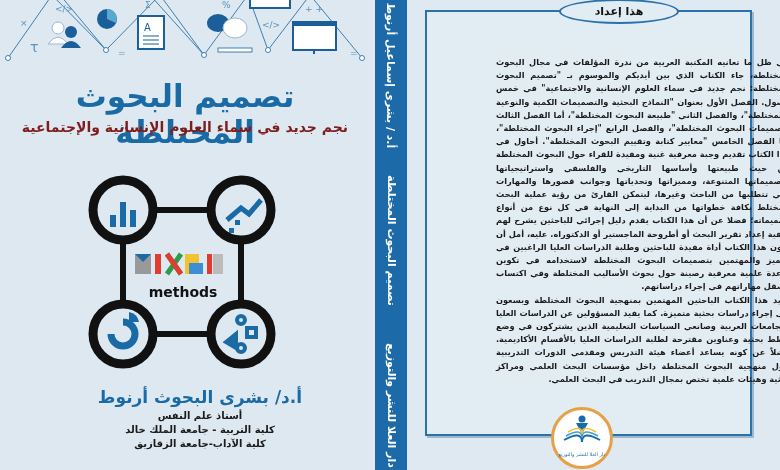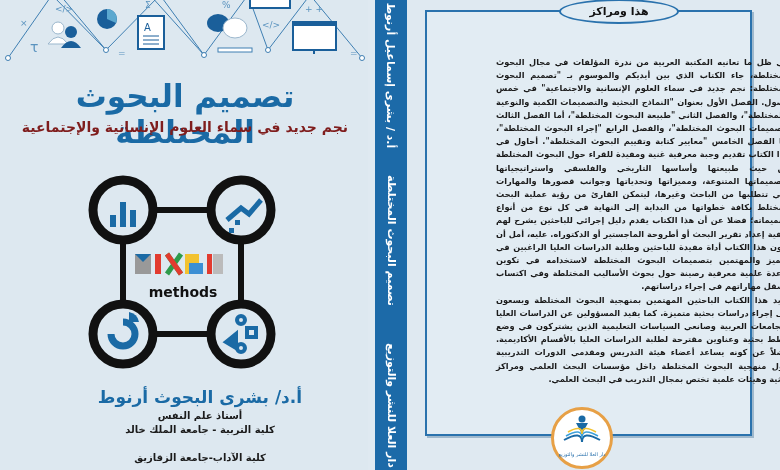--- a/index.html
+++ b/index.html
@@ -7,21 +7,21 @@
   .cover { position: absolute; inset: 0; width: 780px; height: 470px; background: #dfe9f1; }
 
   
   .front { position: absolute; left: 0; top: 0; width: 368px; height: 470px; background: #dde8f0; overflow: hidden; }
   .top-art { position: absolute; left: 0; top: 0; width: 368px; height: 62px; }
   .title { position: absolute; left: 20px; width: 330px; top: 78px; text-align: center; direction: rtl; color: #1a6aa5; font-weight: bold; font-size: 31px; line-height: 36px; letter-spacing: -0.5px; }
   .subtitle { position: absolute; left: 20px; width: 330px; top: 119px; text-align: center; direction: rtl; color: #7f1d1d; font-weight: bold; font-size: 14px; }
   .diagram { position: absolute; left: 85px; top: 172px; width: 195px; height: 200px; }
   .author { position: absolute; left: 90px; width: 220px; top: 387px; text-align: center; direction: rtl; color: #1a6aa5; font-weight: bold; font-size: 17px; }
   .affil { position: absolute; left: 90px; width: 220px; text-align: center; direction: rtl; color: #1b1b1b; font-weight: bold; font-size: 10px; }
-  .affil.l1 { top: 410px; } .affil.l2 { top: 424px; } .affil.l3 { top: 452px; }
+  .affil.l1 { top: 410px; } .affil.l2 { top: 424px; } .affil.l3 { top: 438px; }
 
   
   .spine { position: absolute; left: 375px; top: 0; width: 32px; height: 470px; background: #1c6aa8; }
   .spine-text { position: absolute; left: 0; width: 32px; display: flex; align-items: center; justify-content: center; }
   .spine-text span { display: inline-block; transform: rotate(90deg); white-space: nowrap; color: #ffffff; font-size: 11px; font-weight: bold; direction: rtl; }
   .st1 { top: 10px; height: 130px; } .st2 { top: 165px; height: 150px; } .st3 { top: 340px; height: 130px; }
 
   
   .back { position: absolute; left: 407px; top: 0; width: 373px; height: 470px; background: #dfe9f1; }
   .box { position: absolute; left: 18px; top: 10px; width: 327px; height: 426px; border: 2px solid #2a72ad; box-shadow: 2px 2px 0 #9fb8cc; background: #e2ecf3; }
@@ -173,21 +173,21 @@
       </div>
   </div>
 
   <div class="back">
     <div class="box">
       <div class="blurb">
         <p>في ظل ما تعانيه المكتبة العربية من ندرة المؤلفات في مجال البحوث المختلطة، جاء الكتاب الذي بين أيديكم والموسوم بـ "تصميم البحوث المختلطة: نجم جديد في سماء العلوم الإنسانية والاجتماعية" في خمس فصول. الفصل الأول بعنوان "النماذج البحثية والتصميمات الكمية والنوعية والمختلطة"، والفصل الثاني "طبيعة البحوث المختلطة"، أما الفصل الثالث "تصميمات البحوث المختلطة"، والفصل الرابع "إجراء البحوث المختلطة"، أما الفصل الخامس "معايير كتابة وتقييم البحوث المختلطة". أحاول في هذا الكتاب تقديم وجبة معرفية غنية ومفيدة للقراء حول البحوث المختلطة من حيث طبيعتها وأساسها التاريخي والفلسفي واستراتيجياتها وتصميماتها المتنوعة، ومميزاتها وتحدياتها وجوانب قصورها والمهارات التي تتطلبها من الباحث وغيرها، ليتمكن القارئ من رؤية عملية البحث المختلط بكافة خطواتها من البداية إلى النهاية في كل نوع من أنواع تصميماته؛ فضلا عن أن هذا الكتاب يقدم دليل إجرائي للباحثين يشرح لهم كيفية إعداد تقرير البحث أو أطروحة الماجستير أو الدكتوراه. عليه، أمل أن يكون هذا الكتاب أداة مفيدة للباحثين وطلبة الدراسات العليا الراغبين في التميز والمهتمين بتصميمات البحوث المختلطة لاستخدامه في تكوين قاعدة علمية معرفية رصينة حول بحوث الأساليب المختلطة وفي اكتساب وصقل مهاراتهم في إجراء دراساتهم.</p>
         <p>يفيد هذا الكتاب الباحثين المهتمين بمنهجية البحوث المختلطة ويسعون إلى إجراء دراسات بحثية متميزة. كما يفيد المسؤولين عن الدراسات العليا بالجامعات العربية وصانعي السياسات التعليمية الذين يشتركون في وضع خطط بحثية وعناوين مقترحة لطلبة الدراسات العليا بالأقسام الأكاديمية. فضلاً عن كونه يساعد أعضاء هيئة التدريس ومقدمي الدورات التدريبية حول منهجية البحوث المختلطة داخل مؤسسات البحث العلمي ومراكز بحثية وهيئات علمية تختص بمجال التدريب في البحث العلمي.</p>
       </div>
     </div>
-    <div class="box-tab" style="left:152px; top:-1px;">هذا ومراكز</div>
+    <div class="box-tab" style="left:152px; top:-1px;">هذا إعداد</div>
 
     <div class="logo">
       <svg width="56" height="40" viewBox="0 0 56 40">
         <circle cx="28" cy="9" r="3.5" fill="#1a6aa5"></circle>
         <path d="M22 13 L28 24 L34 13 Z" fill="#1a6aa5"></path>
         <path d="M10 30 q18 -10 18 2 q0 -12 18 -2" fill="none" stroke="#1a6aa5" stroke-width="2"></path>
         <path d="M12 26 q16 -9 16 2 q0 -11 16 -2" fill="none" stroke="#3c9fd9" stroke-width="1.5"></path>
         <path d="M14 22 q14 -8 14 2 q0 -10 14 -2" fill="none" stroke="#f2c230" stroke-width="1.5"></path>
       </svg>
       <div class="logo-text">دار العلا للنشر والتوزيع</div>

